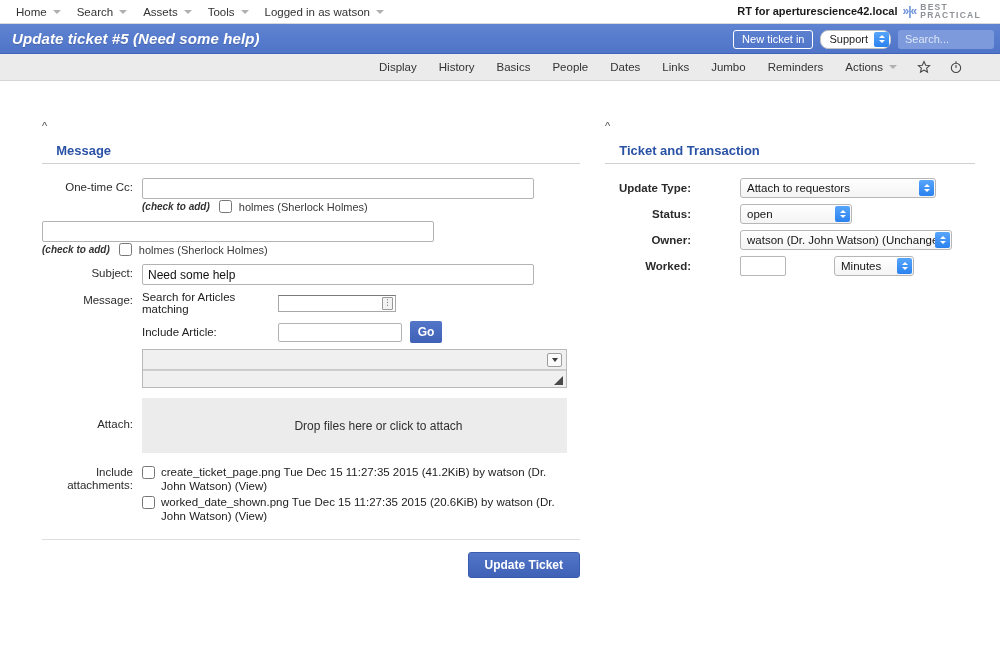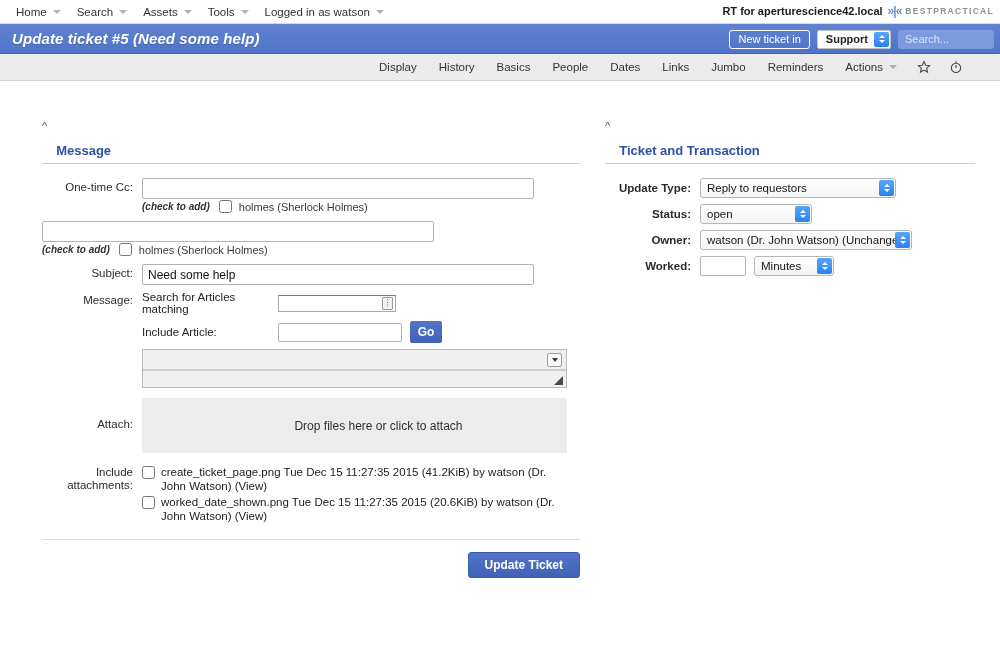--- a/index.html
+++ b/index.html
@@ -32,34 +32,34 @@
   }
   .topnav-item .label { margin-right: 6px; }
   .caret-down {
     width: 0; height: 0;
     border-left: 4px solid transparent;
     border-right: 4px solid transparent;
     border-top: 4px solid #b0b0b0;
     display: inline-block;
   }
   .topbar-right {
-    position: absolute; right: 0; top: 0;
+    position: absolute; right: 13px; top: 0;
     height: 22px; display: flex; align-items: center;
     padding-right: 2px;
   }
   .rt-for {
     font-size: 11px; font-weight: bold; color: #1a1a1a;
     margin-right: 5px; white-space: nowrap;
   }
   .bp-chevrons {
     font-size: 12px; color: #6a8fd8; letter-spacing: -1px;
     margin-right: 4px; font-weight: bold;
   }
   .bp-logo {
-    display: flex; flex-direction: row;
+    display: flex; flex-direction: column;
     line-height: 8px; color: #8d9096;
     font-size: 8.5px; letter-spacing: 1.3px; font-weight: bold;
     padding-right: 4px;
   }
 
   
   .titlebar {
     position: relative;
     height: 30px;
     background: #5b7fcf;
@@ -80,24 +80,24 @@
   .btn-newticket {
     height: 19px; padding: 0 8px;
     border: 1px solid #ffffff; border-radius: 3px;
     background: transparent; color: #ffffff;
     font-size: 11px; font-family: "Liberation Sans", sans-serif;
     display: flex; align-items: center; cursor: pointer;
     white-space: nowrap;
   }
   .queue-select {
     position: relative; height: 19px;
-    background: #ffffff; border: 1px solid #c3c3c3; border-radius: 2px;
+    background: #ffffff; border: 1px solid #c3c3c3; border-radius: 8px;
     display: flex; align-items: center;
     padding: 0 22px 0 8px;
-    font-size: 11px; color: #222; cursor: pointer; white-space: nowrap; font-weight: bold;
+    font-size: 11px; color: #222; cursor: pointer; white-space: nowrap;
   }
   .sel-arrows {
     position: absolute; right: 1px; top: 1px; bottom: 1px;
     width: 15px; border-radius: 2px;
     background: #3a92f5;
     background: linear-gradient(#58a5fb, #2a82ef);
     display: flex; flex-direction: column;
     align-items: center; justify-content: center; gap: 2px;
   }
   .sel-arrows i { display:block; width:0; height:0; }
@@ -314,21 +314,21 @@
   .btn-update {
     height: 26px; padding: 0 16px;
     background: #4a6cc0;
     background: linear-gradient(#5376c9, #3f61b6);
     color: #fff; border: 1px solid #3a5cae; border-radius: 3px;
     font-size: 12px; font-weight: bold; cursor: pointer;
     font-family: "Liberation Sans", sans-serif;
   }
 
   
-  .rrow { display: flex; align-items: center; margin-bottom: 6px; }
+  .rrow { display: flex; align-items: center; margin-bottom: 6px; gap: 40px; }
   .rrow-label {
     width: 95px; text-align: right; padding-right: 9px;
     font-size: 11.5px; font-weight: bold; color: #2b2b2b;
   }
   .dropdown {
     position: relative; height: 20px;
     border: 1px solid #b6b6b6; border-radius: 3px;
     background: #ffffff;
     background: linear-gradient(#ffffff, #f4f4f4);
     display: flex; align-items: center;
@@ -554,21 +554,21 @@
 
     <div class="section-head">
       <span class="section-chevron">^</span>
       <span class="section-title">Ticket and Transaction</span>
     </div>
     <hr class="section-rule">
 
     <div class="rrow">
       <div class="rrow-label">Update Type:</div>
       <div class="dropdown dd-update">
-        <span>Reply to requestors</span>
+        <span>Attach to requestors</span>
         <span class="sel-arrows">
             <i class="up"></i>
             <i class="dn"></i>
           </span>
       </div>
     </div>
 
     <div class="rrow">
       <div class="rrow-label">Status:</div>
       <div class="dropdown dd-status">

